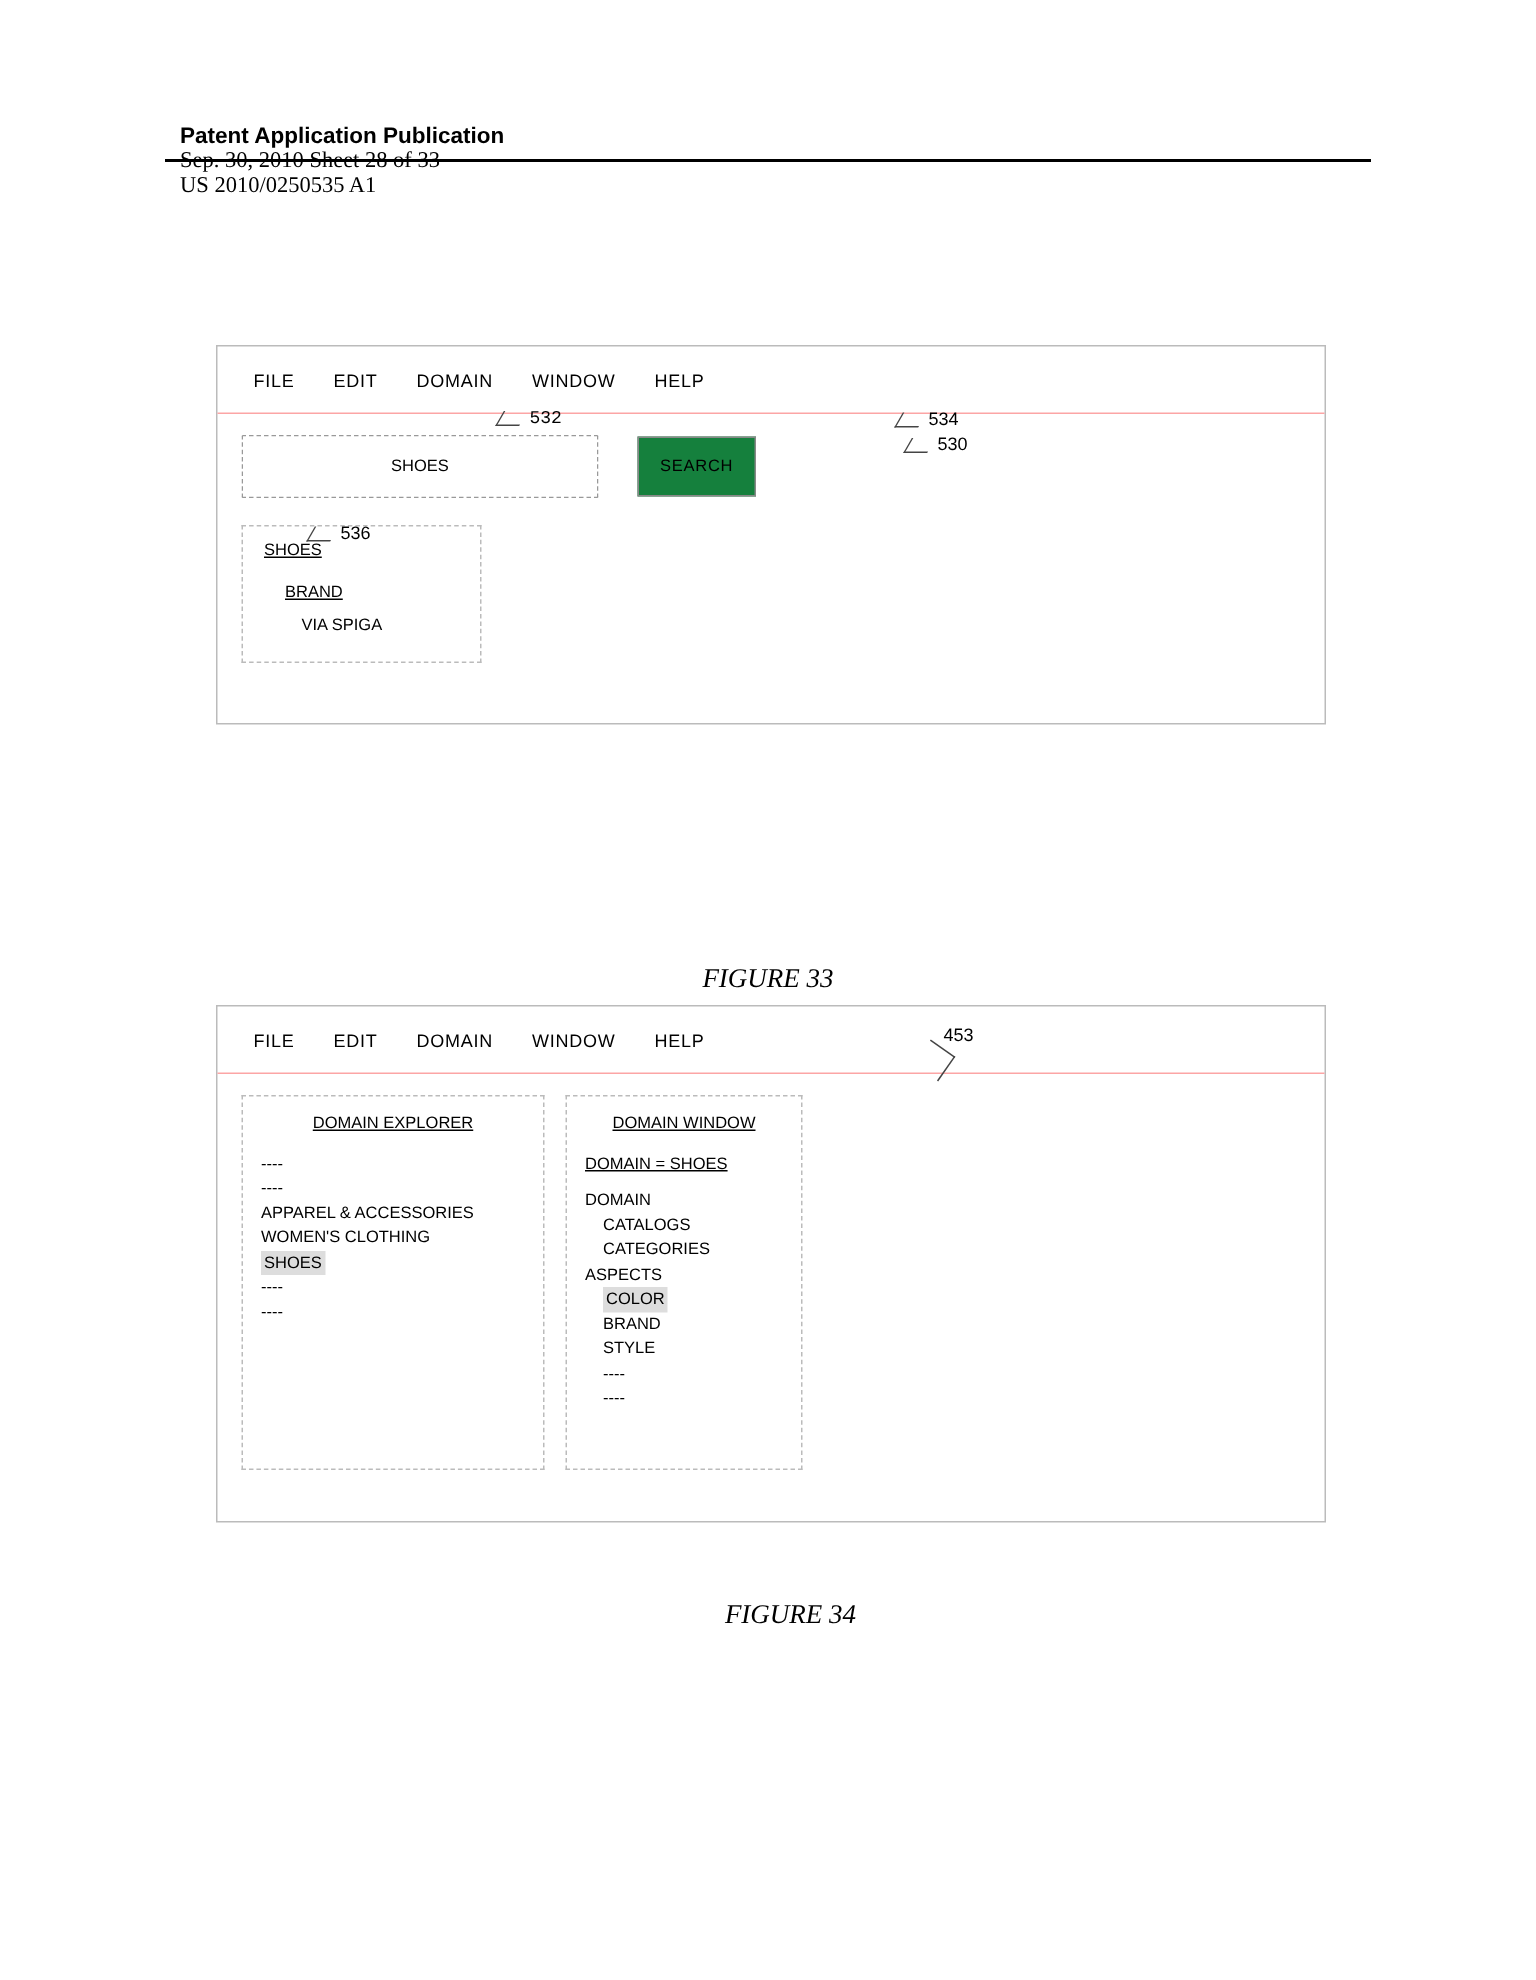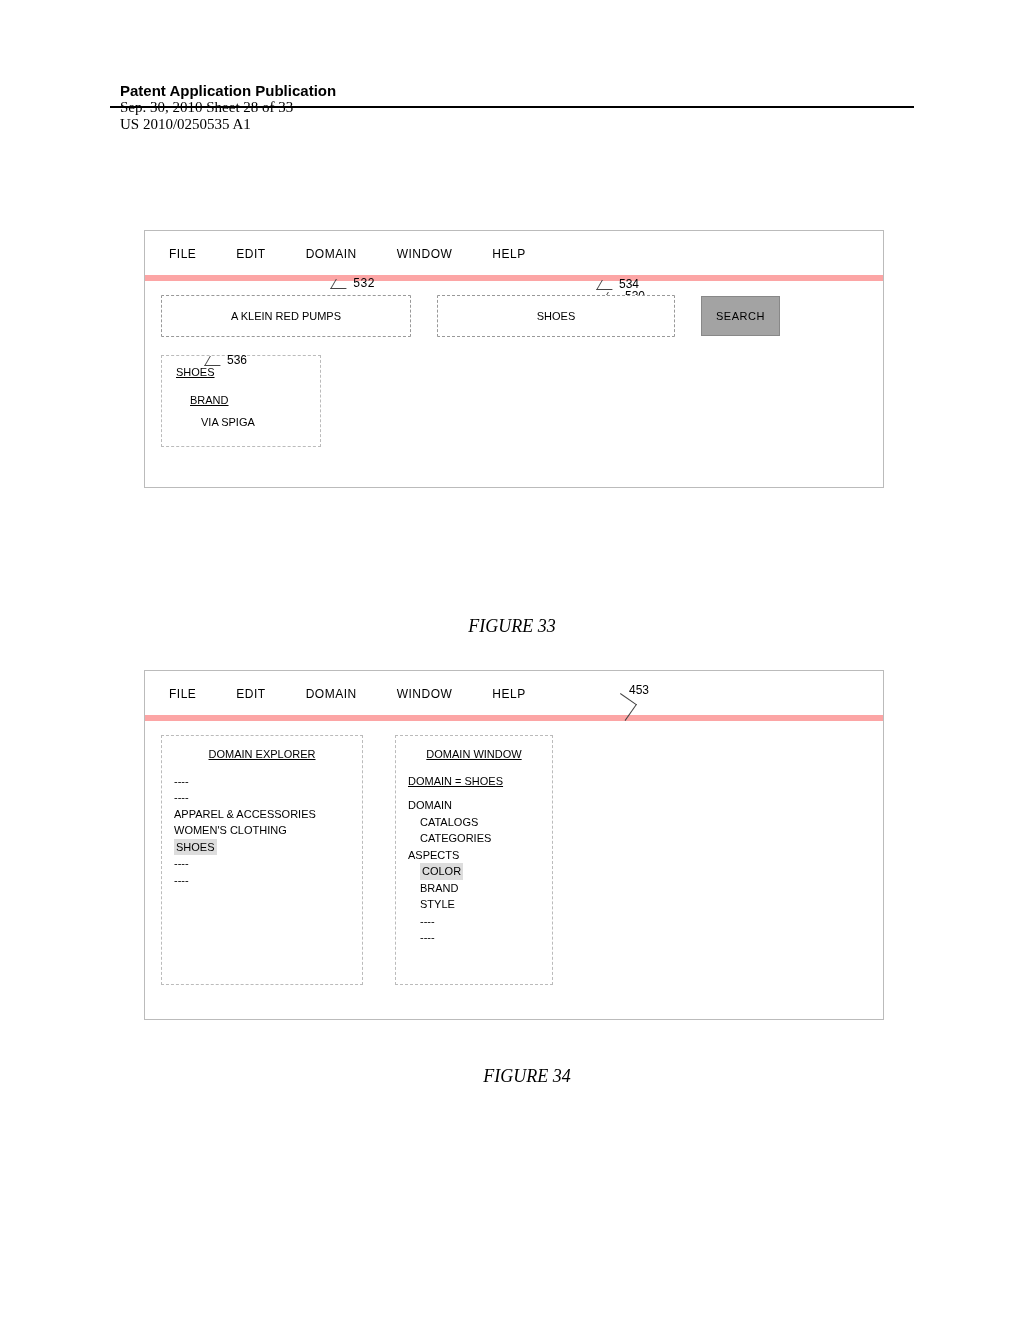--- a/index.html
+++ b/index.html
@@ -37,25 +37,25 @@
   .win33 {
     position: absolute;
     top: 230px;
     left: 144px;
     width: 740px;
     border: 1px solid #bbb;
     background: #fff;
   }
   .menubar {
     display: flex;
-    gap: 40px;
+    gap: 26px;
     padding: 16px 24px 14px 24px;
     font-size: 12px;
     letter-spacing: 0.5px;
-    border-bottom: 6px solid #fca5a5;
+    border-bottom: 1px solid #fca5a5;
   }
   .menubar span { cursor: default; }
 
   .win33-body {
     padding: 14px 16px 40px 16px;
     position: relative;
   }
   .search-row {
     display: flex;
     align-items: center;
@@ -78,21 +78,21 @@
     border-radius: 1px;
     font-size: 11px;
     text-align: center;
     padding: 0 6px;
     background: #fff;
   }
   .search-btn {
     height: 40px;
     padding: 0 14px;
     border: 1px solid #888;
-    background: #a3a3a3;
+    background: #15803d;
     font-size: 11px;
     letter-spacing: 0.5px;
     cursor: pointer;
   }
   .panel536 {
     margin-top: 18px;
     width: 160px;
     border: 1px dashed #bbb;
     padding: 10px 14px 18px 14px;
     font-size: 11px;
@@ -114,35 +114,35 @@
   }
 
   .figure-caption {
     position: absolute;
     left: 0; right: 0;
     text-align: center;
     font-family: "Times New Roman", serif;
     font-style: italic;
     font-size: 18px;
   }
-  .cap33 { top: 616px; }
+  .cap33 { top: 642px; }
   .cap34 { top: 1066px; margin-left: 30px; }
 
   
   .win34 {
     position: absolute;
     top: 670px;
     left: 144px;
     width: 740px;
     border: 1px solid #bbb;
     background: #fff;
   }
   .win34-body {
     display: flex;
-    gap: 32px;
+    gap: 14px;
     padding: 14px 16px 34px 16px;
   }
   .panel {
     border: 1px dashed #bbb;
     padding: 10px 12px 24px 12px;
     font-size: 11px;
     line-height: 1.5;
   }
   .panel .p-head { text-decoration: underline; text-align: center; margin-bottom: 10px; }
   .panel .u { text-decoration: underline; }
@@ -179,21 +179,20 @@
   <div class="win33-body">
 
     <div class="ref" style="top:-4px; left:188px;font-family:Liberation Mono, monospace;">
       <span class="lead"></span><span>532</span>
     </div>
     <div class="ref" style="top:-4px; left:454px;">
       <span class="lead"></span><span>534</span>
     </div>
 
     <div class="search-row">
-      <input class="input532" type="text" value="A KLEIN RED PUMPS" style="">
       <input class="input534" type="text" value="SHOES" style="">
       <button class="search-btn">SEARCH</button>
     </div>
 
     <div class="ref" style="top:72px; left:62px;">
       <span class="lead"></span><span>536</span>
     </div>
 
     <div class="panel536">
       <div class="p-title">SHOES</div>

